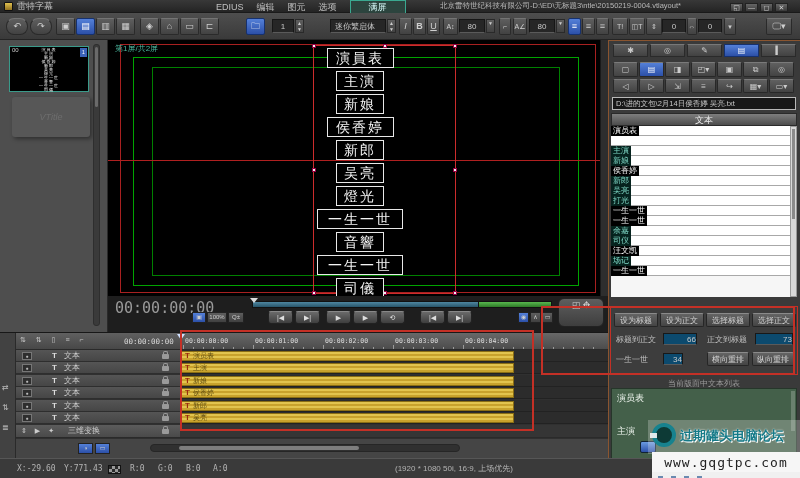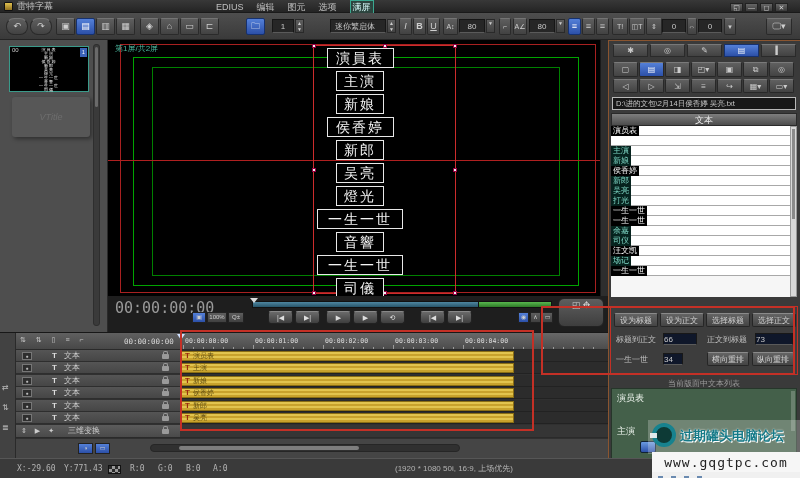--- a/index.html
+++ b/index.html
@@ -3,21 +3,21 @@
 <meta charset="utf-8">
 <style>
 *{margin:0;padding:0;box-sizing:border-box}
 html,body{background:#1a1a1a}
 #app{position:relative;width:800px;height:478px;background:#3c3c3c;font-family:"Liberation Sans","DejaVu Sans",sans-serif;color:#c8c8c8;overflow:hidden;font-size:9px}
 .abs{position:absolute}
 
 #titlebar{position:absolute;left:0;top:0;width:800px;height:13px;background:linear-gradient(#383838,#242424);border-bottom:1px solid #1a1a1a;font-size:9px;line-height:12px;color:#c4c4c4}
 .appicon{position:absolute;left:4px;top:2px;width:9px;height:9px;background:linear-gradient(#e0c050,#907020);border:1px solid #111;border-radius:1px}
 .menu{display:inline-block;margin-right:13px;color:#c0c0c0}
-.menu-active{border:1px solid #3aa890;background:#2c443e;padding:0 2px;color:#dff}
+.menu-active{border:1px solid #3aa890;background:#2c443e;padding:0 18px;color:#dff}
 .winbtn{display:inline-block;width:13px;height:9px;margin-left:2px;background:linear-gradient(#666,#3a3a3a);border:1px solid #222;font-size:7px;line-height:8px;text-align:center;color:#ccc;vertical-align:middle}
 
 #toolbar{position:absolute;left:0;top:13px;width:800px;height:27px;background:linear-gradient(#4e4e4e,#3a3a3a);border-bottom:1px solid #242424}
 .tb{position:absolute;top:5px;height:17px;background:linear-gradient(#5e5e5e,#424242);border:1px solid #2a2a2a;border-top-color:#747474;border-radius:2px;color:#cfcfcf;font-size:9px;line-height:15px;text-align:center}
 .tb.round{border-radius:8px}
 .tb.active{background:linear-gradient(#5480d8,#2c50a8);border-color:#16316e;color:#fff}
 .fld{position:absolute;top:6px;height:14px;background:#262626;border:1px solid #161616;border-bottom-color:#5a5a5a;color:#c8c8c8;font-size:8px;line-height:13px;text-align:center}
 .spin{position:absolute;top:6px;width:9px;height:14px;background:linear-gradient(#5e5e5e,#424242);border:1px solid #2a2a2a;font-size:5px;line-height:6px;color:#ccc;text-align:center}
 
 #leftpanel{position:absolute;left:0;top:40px;width:108px;height:292px;background:#4e4e4e;border-right:1px solid #2a2a2a}
@@ -83,21 +83,21 @@
 .listhead{position:absolute;left:2px;top:72px;width:186px;height:13px;background:linear-gradient(#7e7e7e,#4c4c4c);border:1px solid #2a2a2a;color:#eee;font-size:9px;line-height:12px;text-align:center}
 #textlist{position:absolute;left:2px;top:85px;width:179px;height:171px;background:#f6f6f6;overflow:hidden}
 .lrow{position:relative;width:100%;height:10px;background:#fff;border-bottom:1px solid #a8a8a8}
 .chip{position:absolute;left:0;top:0;height:10px;padding:0 2px;font-size:8px;line-height:10px;background:#06231e;color:#7fd8c6;white-space:nowrap}
 .chip.hl{background:#000;color:#fff}
 #listscroll{position:absolute;left:181px;top:85px;width:7px;height:171px;background:#d8d8d8;border:1px solid #9a9a9a}
 #listscroll i{position:absolute;left:1px;top:2px;width:3px;height:90px;background:#8a8a8a;display:block}
 .redbox{position:absolute;left:1px;top:265px;width:188px;height:69px;border:1px solid #c23026;background:#3d3d3d}
 .rp-btn{position:absolute;height:14px;background:linear-gradient(#646464,#444);border:1px solid #262626;border-top-color:#8a8a8a;border-radius:2px;color:#d4d4d4;font-size:8px;line-height:13px;text-align:center}
 .rp-lbl{position:absolute;color:#c0c0c0;font-size:8px;line-height:12px}
-.rp-val{position:absolute;height:12px;background:#0f172a;border:1px solid #181818;border-bottom-color:#5a5a5a;color:#c8c8c8;font-size:8px;line-height:11px;text-align:left}
+.rp-val{position:absolute;height:12px;background:#0c4a6e;border:1px solid #181818;border-bottom-color:#5a5a5a;color:#c8c8c8;font-size:8px;line-height:11px;text-align:right}
 .curlabel{position:absolute;left:0;top:337px;width:190px;text-align:center;color:#9a9a9a;font-size:8px}
 .greenpanel{position:absolute;left:2px;top:347px;width:186px;height:71px;background:#44604a;border:1px solid #26362a;color:#eef4ee;font-size:9px}
 .greenpanel .gscroll{position:absolute;right:1px;top:2px;width:4px;height:40px;background:#6a806e}
 .gicon{position:absolute;left:28px;top:52px;width:16px;height:12px;background:linear-gradient(#6a9ae0,#2c50a8);border:1px solid #123;border-radius:2px}
 
 #statusbar{position:absolute;left:0;top:458px;width:800px;height:20px;background:#3a3a3a;border-top:1px solid #565656;font-family:"DejaVu Sans Mono",monospace;font-size:8px;color:#b4b4b4;line-height:20px}
 .swatch{position:absolute;left:108px;top:6px;width:13px;height:9px;border:1px solid #111;background:repeating-conic-gradient(#999 0% 25%,#2a2a2a 0% 50%) 0 0/6px 6px}
 
 .anno{position:absolute;border:2px solid #c43026;pointer-events:none}
 #watermark{position:absolute;left:648px;top:420px;width:152px;height:58px;pointer-events:none}
@@ -111,20 +111,21 @@
 </style>
 </head>
 <body>
 
 <div id="app">
 
   <div id="titlebar">
     <span class="appicon"></span>
     <span class="abs" style="left:17px">雷特字幕</span>
     <span class="abs" style="left:216px" id="menubar"><span class="menu">EDIUS</span><span class="menu">编辑</span><span class="menu">图元</span><span class="menu">选项</span><span class="menu menu-active">满屏</span></span>
+    <span class="abs" style="left:440px;font-size:7.5px;color:#b8b8b8;white-space:nowrap">北京雷特世纪科技有限公司-D:\ED\无标题3\ntle\20150219-0004.vtlayout*</span>
     <span class="abs" style="left:728px;top:1px" id="winbtns"><span class="winbtn">◱</span><span class="winbtn">—</span><span class="winbtn">◻</span><span class="winbtn">✕</span></span>
   </div>
 
   <div id="toolbar">
     <div class="tb round" style="left:6px;width:22px">↶</div>
     <div class="tb round" style="left:30px;width:22px">↷</div>
     <span id="modegroup"><div class="tb" style="left: 56px; width: 19px;">▣</div><div class="tb active" style="left: 76px; width: 19px;">▤</div><div class="tb" style="left: 96px; width: 19px;">▥</div><div class="tb" style="left: 116px; width: 19px;">▦</div></span>
     <span id="insertgroup"><div class="tb" style="left: 140px; width: 19px;">◈</div><div class="tb" style="left: 160px; width: 19px;">⌂</div><div class="tb" style="left: 180px; width: 19px;">▭</div><div class="tb" style="left: 200px; width: 19px;">⊏</div></span>
     <div class="tb active" style="left:246px;width:19px">🗀</div>
     <div class="fld" style="left:272px;width:22px">1</div>

